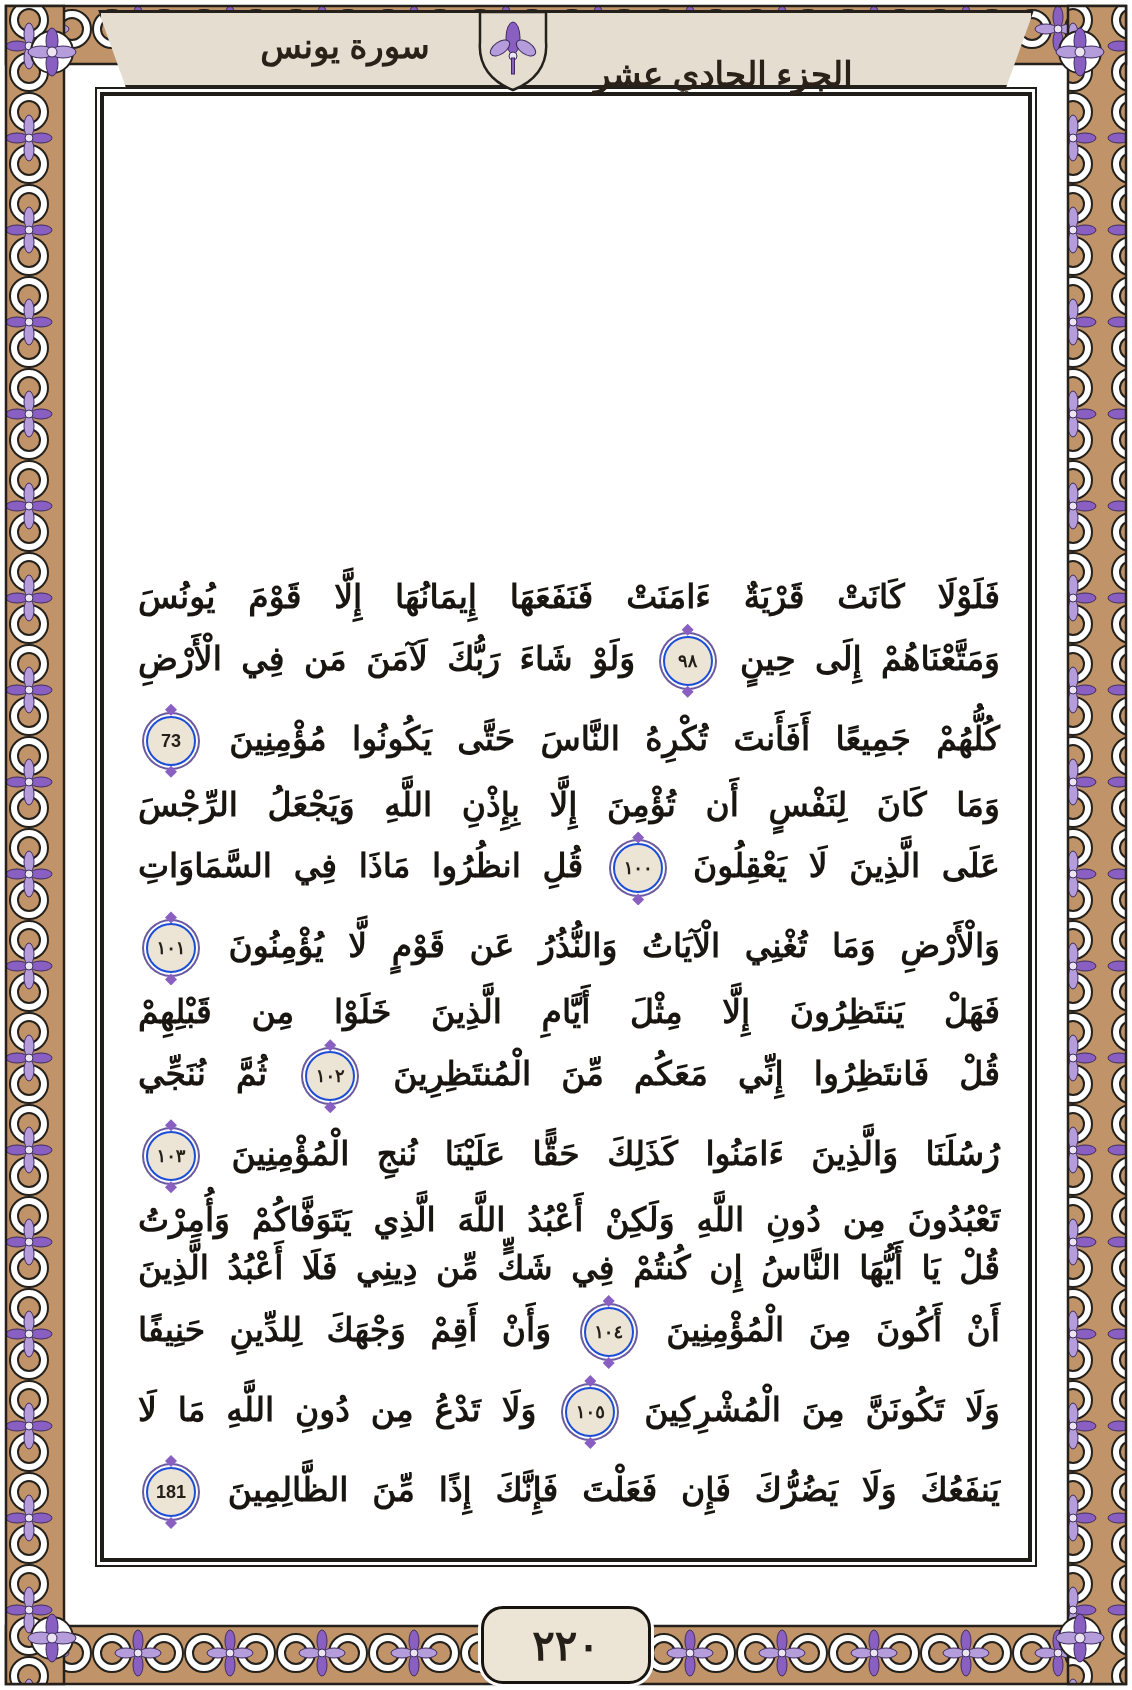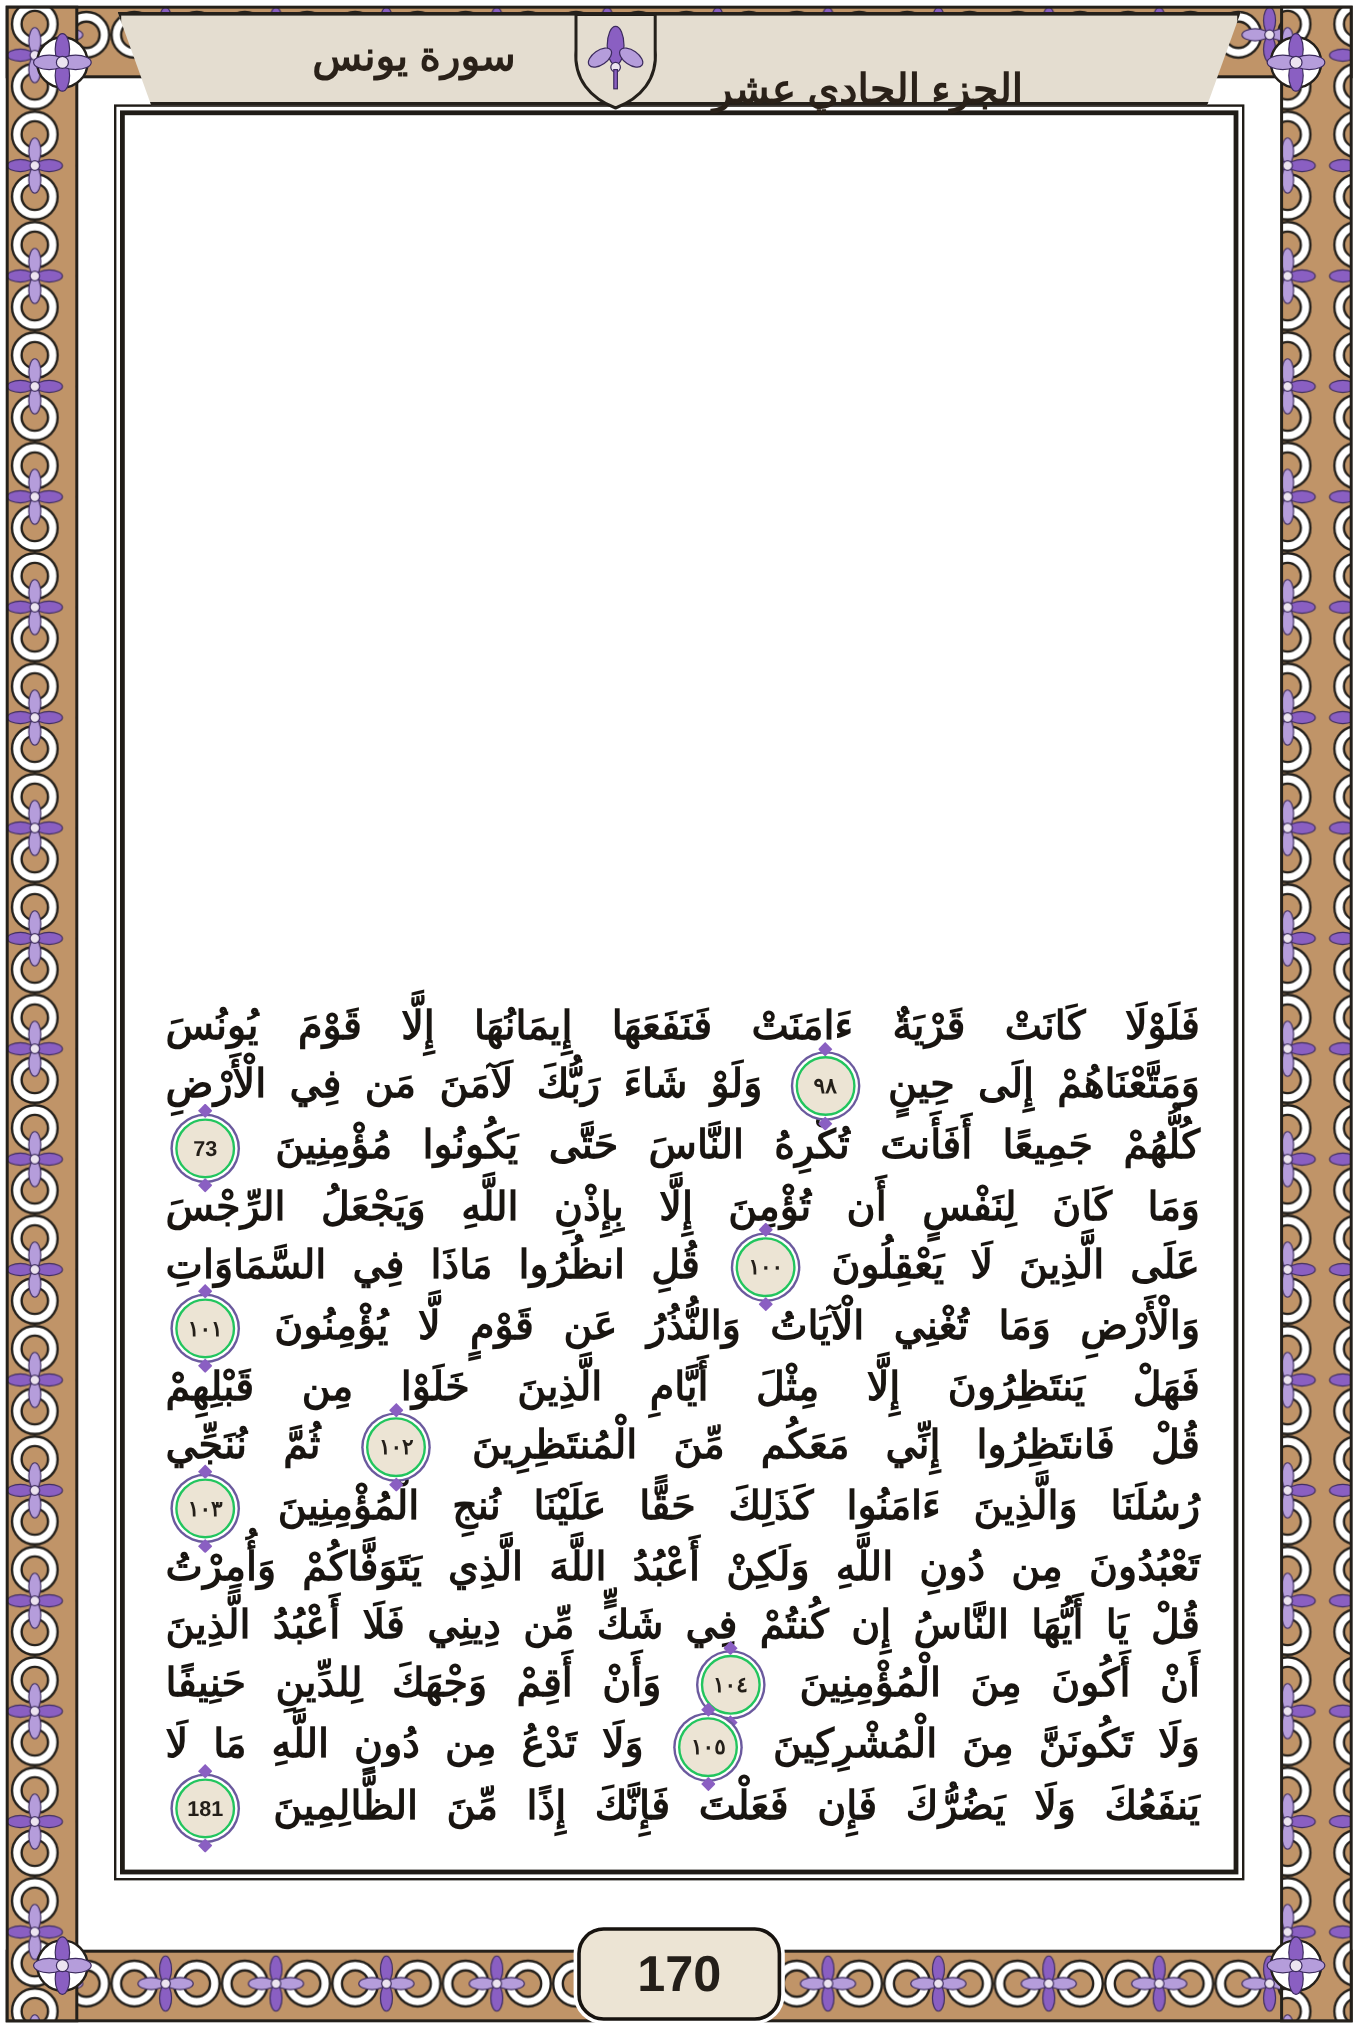--- a/index.html
+++ b/index.html
@@ -22,21 +22,21 @@
       background:#ffffff;border:4px solid #201c17;box-sizing:border-box;
       box-shadow:0 0 0 3px #ffffff,0 0 0 5px #201c17;}
   .quran-text{display:flex;flex-direction:column;justify-content:flex-end;
       height:100%;box-sizing:border-box;padding:30px 28px 26px 34px;direction:rtl;}
   .line{direction:rtl;text-align:justify;text-align-last:justify;font-size:33px;
       font-weight:bold;line-height:1.45;color:var(--ink,#191511);white-space:normal;}
 
   
   .verse-medallion{display:inline-flex;align-items:center;justify-content:center;
       width:46px;height:46px;border-radius:50%;vertical-align:middle;position:relative;
-      background:var(--cream,#ece4d4);border:2px solid #22c55e;margin:0 8px;
+      background:var(--cream,#ece4d4);border:2px solid #1d4ed8;margin:15px 8px;
       box-shadow:0 0 0 2px #ffffff,0 0 0 4px #6b5a9e;
       font-size:18px;font-weight:bold;color:#241f19;line-height:1;}
   .verse-medallion::before,.verse-medallion::after{content:"";position:absolute;left:50%;
       width:12px;height:12px;background:var(--purple,#8a5fc2);
       clip-path:polygon(50% 0,100% 50%,50% 100%,0 50%);transform:translateX(-50%);}
   .verse-medallion::before{top:-14px;}
   .verse-medallion::after{bottom:-14px;}
 
   
   .page-number-cartouche{position:absolute;left:481px;top:1606px;width:170px;height:78px;
@@ -130,16 +130,16 @@
         <div class="line"><span>رُسُلَنَا وَالَّذِينَ ءَامَنُوا كَذَلِكَ حَقًّا عَلَيْنَا نُنجِ الْمُؤْمِنِينَ</span> <span class="verse-medallion">١٠٣</span></div>
         <div class="line"><span>تَعْبُدُونَ مِن دُونِ اللَّهِ وَلَكِنْ أَعْبُدُ اللَّهَ الَّذِي يَتَوَفَّاكُمْ وَأُمِرْتُ</span></div>
         <div class="line"><span>قُلْ يَا أَيُّهَا النَّاسُ إِن كُنتُمْ فِي شَكٍّ مِّن دِينِي فَلَا أَعْبُدُ الَّذِينَ</span></div>
         <div class="line"><span>أَنْ أَكُونَ مِنَ الْمُؤْمِنِينَ</span> <span class="verse-medallion">١٠٤</span> <span>وَأَنْ أَقِمْ وَجْهَكَ لِلدِّينِ حَنِيفًا</span></div>
         <div class="line"><span>وَلَا تَكُونَنَّ مِنَ الْمُشْرِكِينَ</span> <span class="verse-medallion">١٠٥</span> <span>وَلَا تَدْعُ مِن دُونِ اللَّهِ مَا لَا</span></div>
         <div class="line"><span>يَنفَعُكَ وَلَا يَضُرُّكَ فَإِن فَعَلْتَ فَإِنَّكَ إِذًا مِّنَ الظَّالِمِينَ</span> <span class="verse-medallion">181</span></div>
       </div>
   </div>
 
   <div class="page-number-cartouche">
-    <span>170</span>
+    <span>٢٢٠</span>
   </div>
 
 </div>
 
 </body></html>

